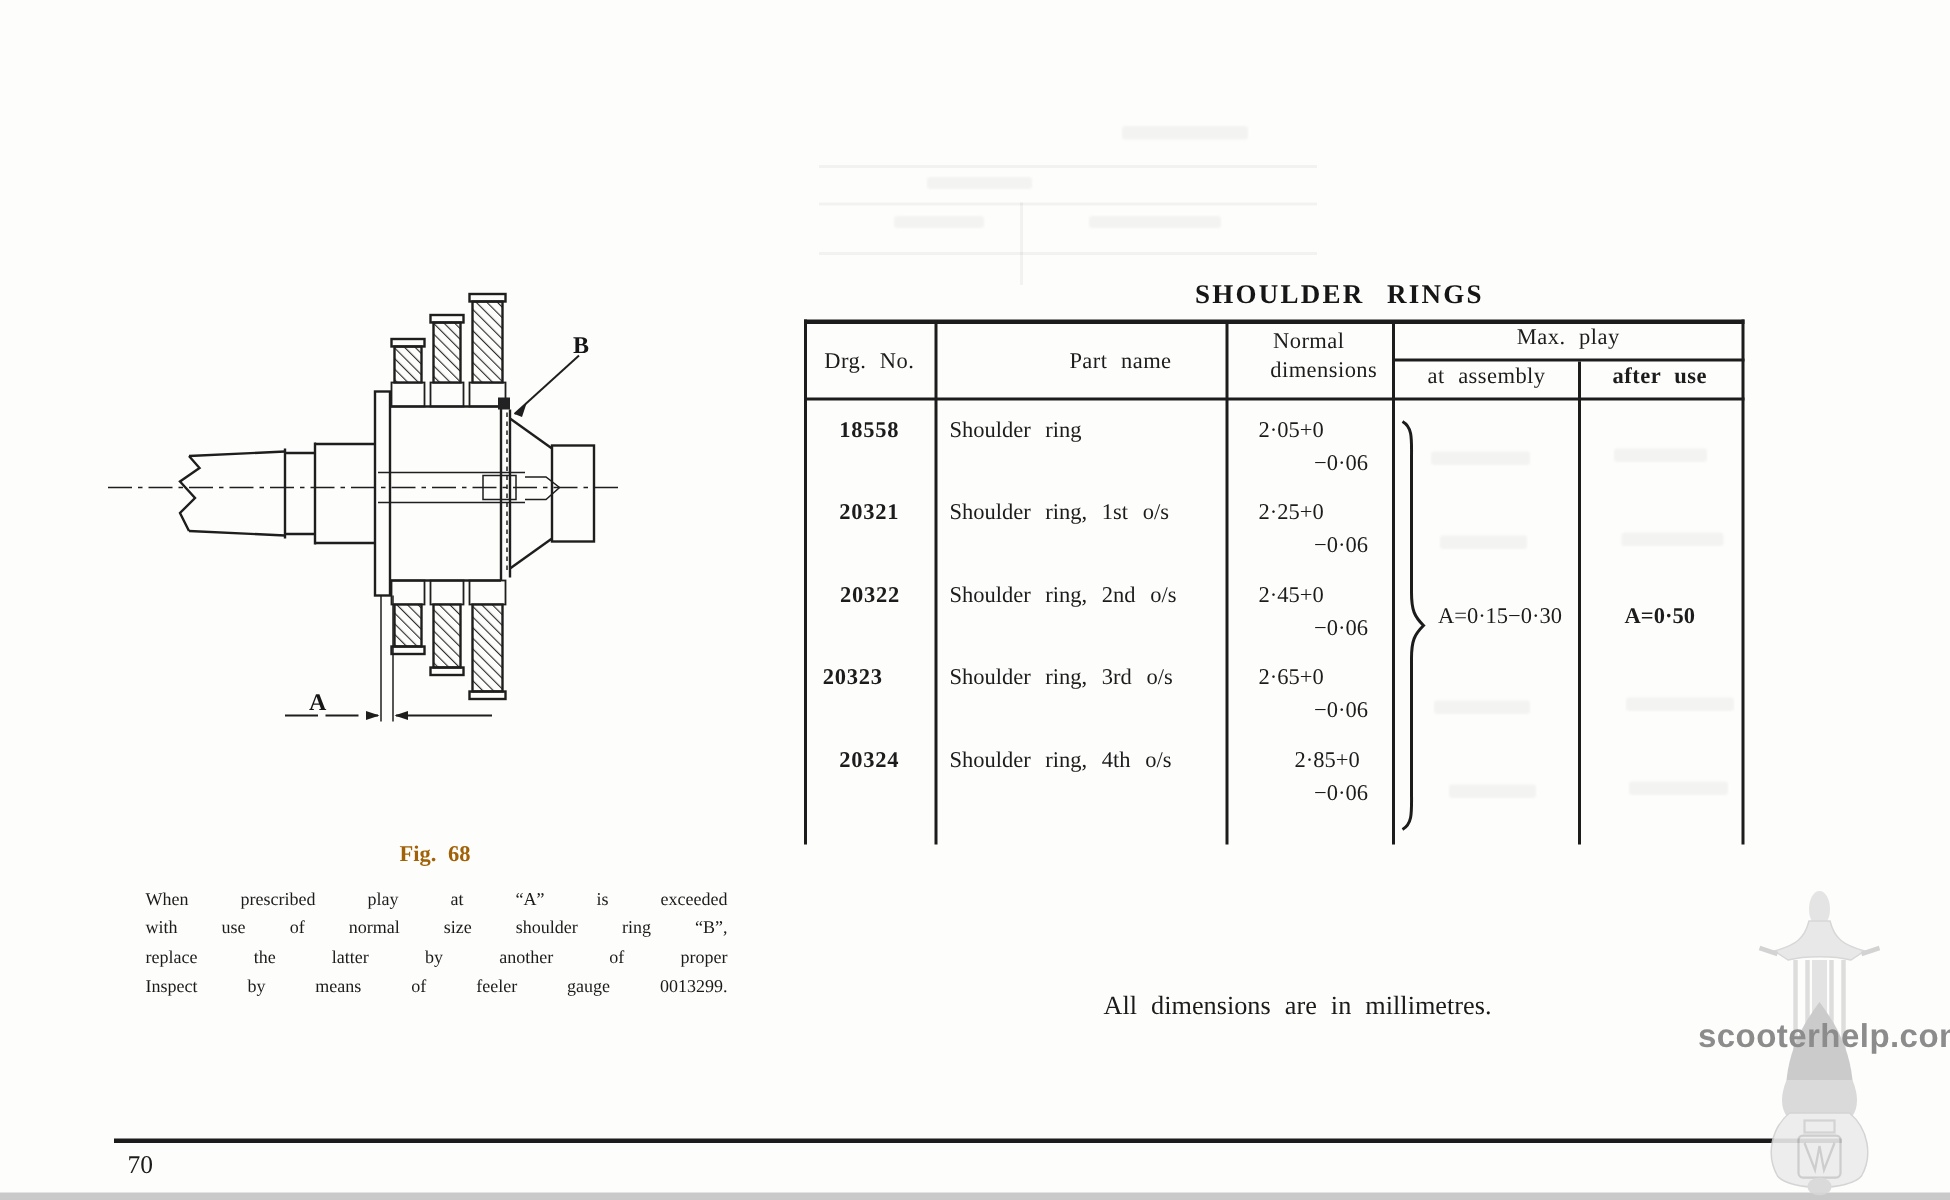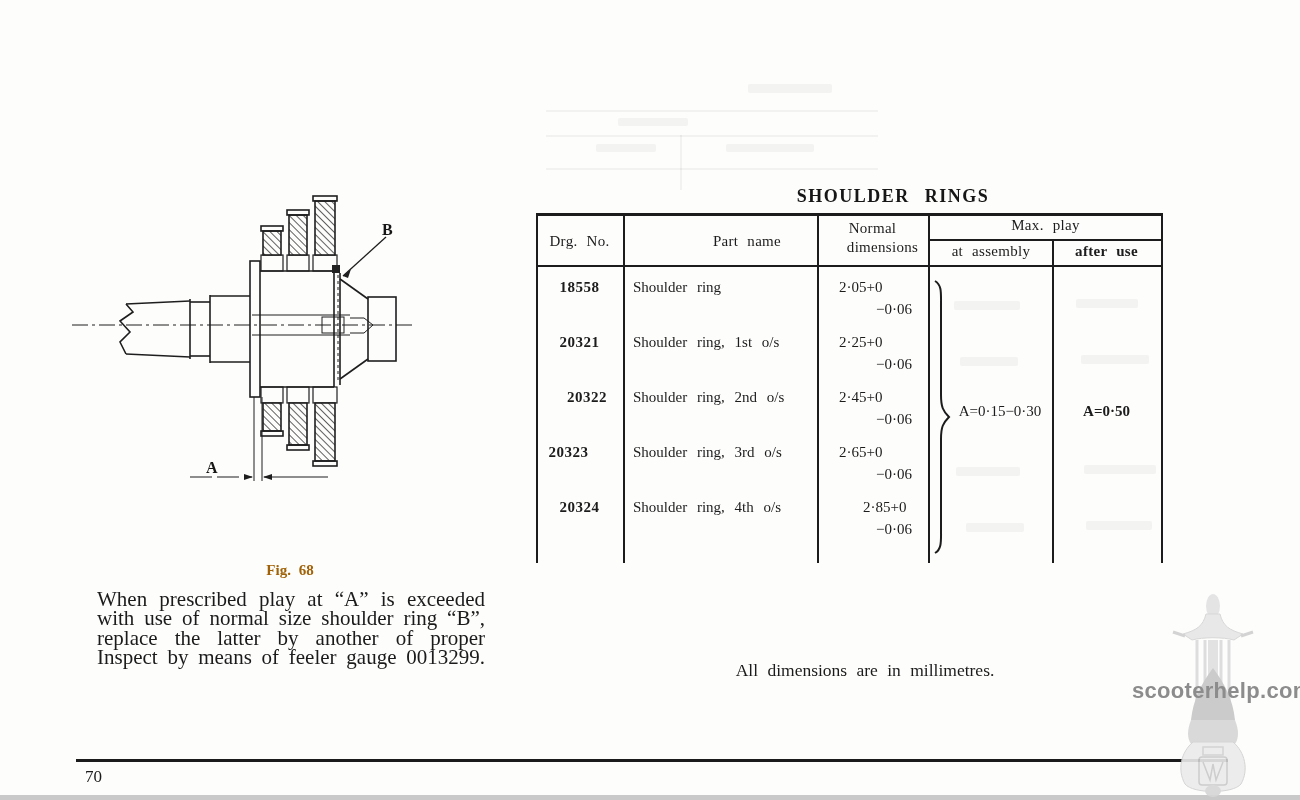--- a/index.html
+++ b/index.html
@@ -21,21 +21,21 @@
   .dim2{text-align:right;}
   
   .title{
     position:absolute;left:772px;top:186px;width:242px;text-align:center;
     font-size:18px;font-weight:bold;letter-spacing:1.5px;word-spacing:9px;color:#161616;
   }
   .figcap{
     position:absolute;left:170px;top:562px;width:240px;text-align:center;
     font-size:15px;font-weight:bold;word-spacing:4px;color:#a16207;
   }
-  .note{position:absolute;left:97px;top:590px;width:388px;font-size:21px;color:#1b1b1b;}
+  .note{position:absolute;left:97px;top:590px;width:388px;font-size:12px;color:#1b1b1b;}
   .note .jline{text-align:justify;text-align-last:justify;height:19.4px;line-height:19.4px;white-space:normal;}
   .note .pline{text-align:left;height:19.4px;line-height:19.4px;}
   .footnote{
     position:absolute;left:645px;top:660px;width:440px;text-align:center;
     font-size:17.5px;word-spacing:5px;color:#1b1b1b;
   }
   .pagenum{position:absolute;left:85px;top:767px;font-size:17px;color:#1b1b1b;}
   .bottomrule{position:absolute;left:76px;top:759px;width:1152px;height:3px;background:#1b1b1b;}
   .scanedge{position:absolute;left:0;top:795px;width:1300px;height:5px;background:#c9c9c9;}
   
@@ -165,21 +165,21 @@
   <div class="cell ctr drg" style="left:0;top:66px;width:87px;">18558</div>
   <div class="cell part" style="left:97px;top:66px;width:180px;">Shoulder ring</div>
   <div class="cell dim1" style="left:303px;top:66px;width:73px;">2·05+0</div>
   <div class="cell dim2" style="left:303px;top:88px;width:73px;">−0·06</div>
 
   <div class="cell ctr drg" style="left:0;top:121px;width:87px;">20321</div>
   <div class="cell part" style="left:97px;top:121px;width:180px;">Shoulder ring, 1st o/s</div>
   <div class="cell dim1" style="left:303px;top:121px;width:73px;">2·25+0</div>
   <div class="cell dim2" style="left:303px;top:143px;width:73px;">−0·06</div>
 
-  <div class="cell ctr drg" style="left:0;top:176px;width:102px;">20322</div>
+  <div class="cell ctr drg" style="left:0;top:176px;width:88px;">20322</div>
   <div class="cell part" style="left:97px;top:176px;width:180px;">Shoulder ring, 2nd o/s</div>
   <div class="cell dim1" style="left:303px;top:176px;width:73px;">2·45+0</div>
   <div class="cell dim2" style="left:303px;top:198px;width:73px;">−0·06</div>
 
   <div class="cell ctr drg" style="left:0;top:231px;width:65px;">20323</div>
   <div class="cell part" style="left:97px;top:231px;width:180px;">Shoulder ring, 3rd o/s</div>
   <div class="cell dim1" style="left:303px;top:231px;width:73px;">2·65+0</div>
   <div class="cell dim2" style="left:303px;top:253px;width:73px;">−0·06</div>
 
   <div class="cell ctr drg" style="left:0;top:286px;width:87px;">20324</div>

